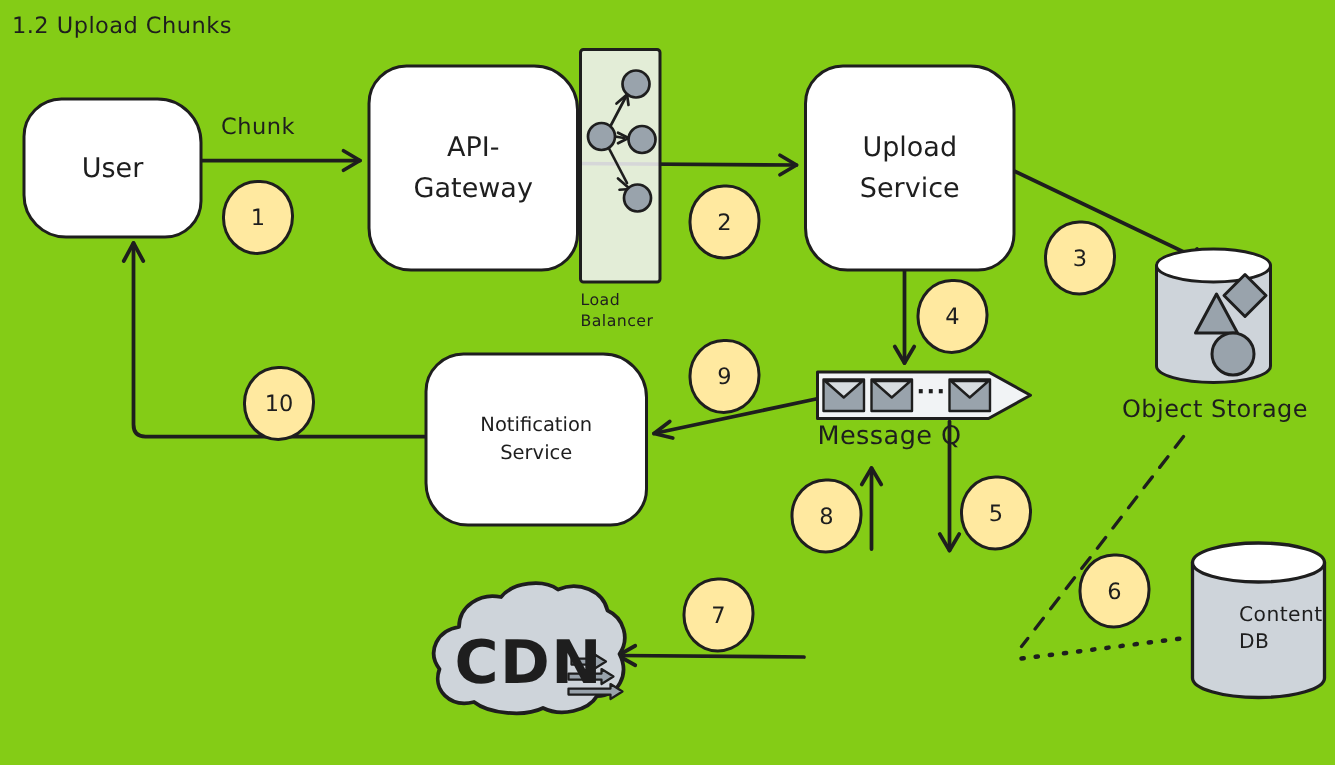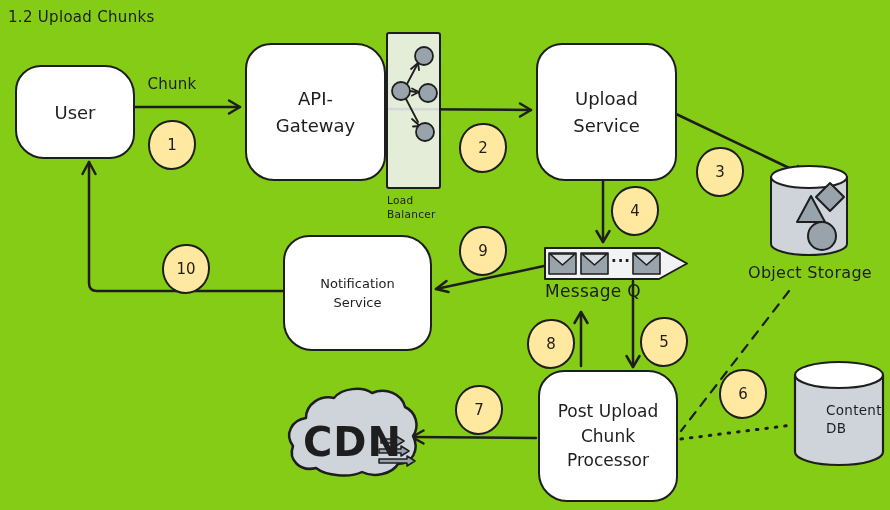--- a/index.html
+++ b/index.html
@@ -152,23 +152,20 @@
   </div>
 
   <div class="box" style="left:536px;top:43px;width:137px;height:134px;">
     <span style="width:90px;text-align:center;">Upload Service</span>
   </div>
 
   <div class="box" style="left:283px;top:235px;width:145px;height:112px;font-size:13px;">
     <span style="width:120px;">Notification Service</span>
   </div>
 
-  <div class="box" style="left:538px;top:370px;width:136px;height:128px;font-size:17px;line-height:1.45;">
-    <span style="width:120px;">Post Upload Chunk Processor</span>
-  </div>
 
   <div class="lbl edge-label">Chunk</div>
   <div class="lbl lb-label">Load Balancer</div>
   <div class="lbl mq-ellipsis">···</div>
   <div class="lbl mq-label">Message Q</div>
   <div class="lbl os-label">Object Storage</div>
   <div class="lbl cdb-label">Content DB</div>
   <div class="lbl cdn-label">CDN</div>
 
   <div class="badge" style="left:148px;top:120px;">1</div>

